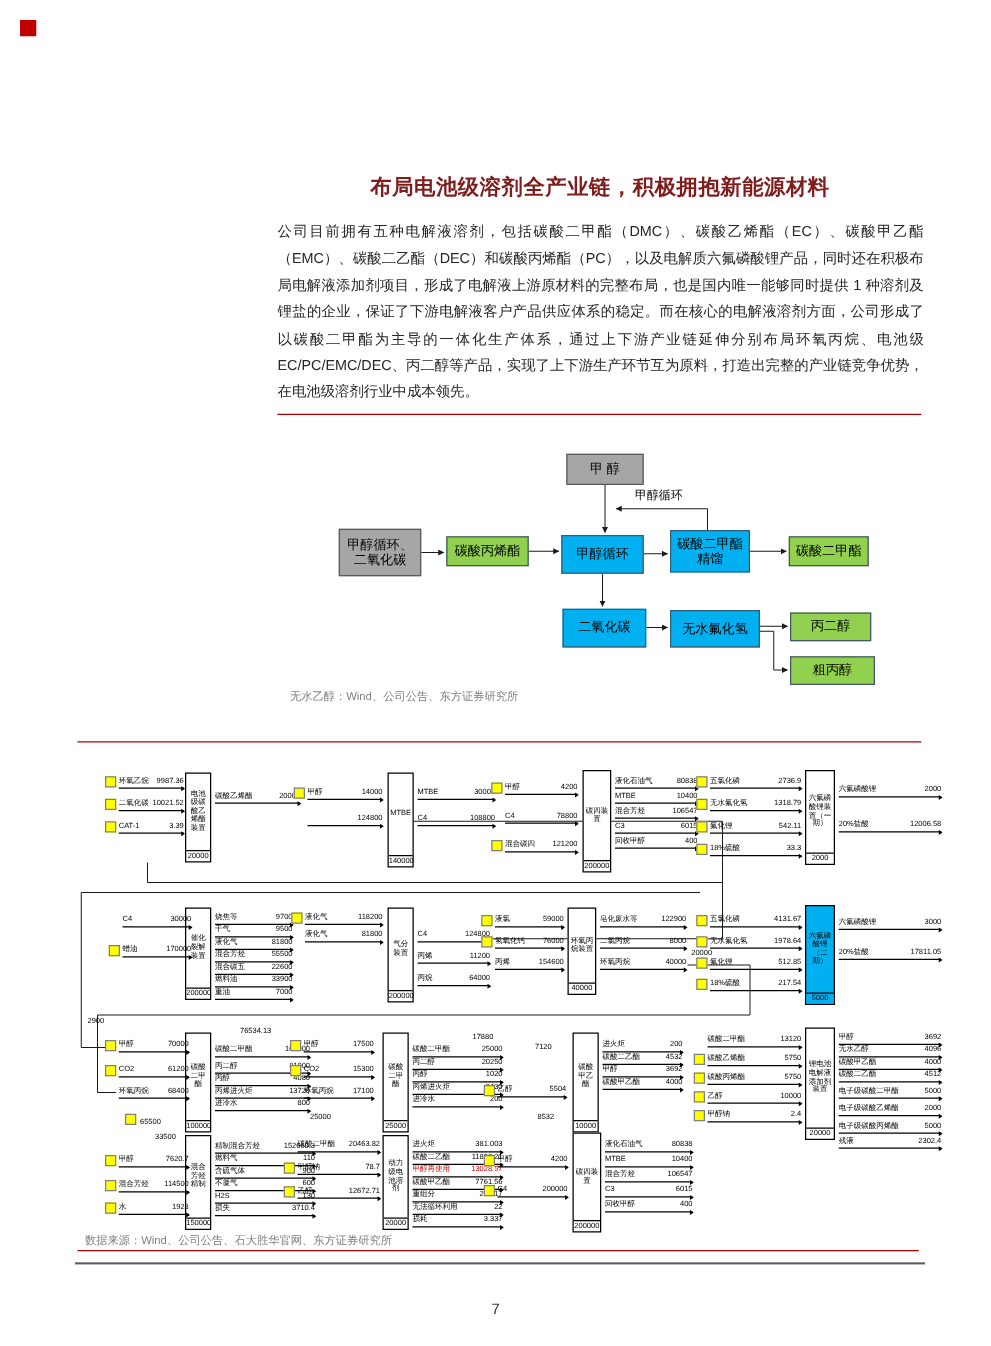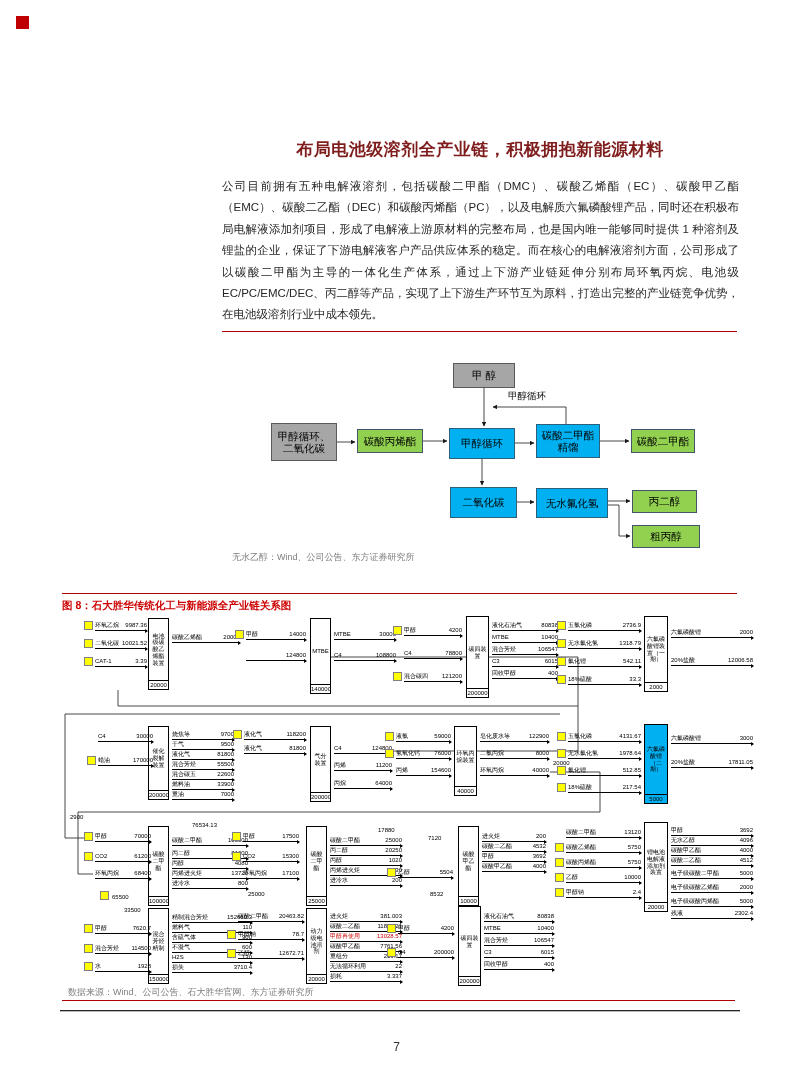--- a/index.html
+++ b/index.html
@@ -85,21 +85,20 @@
       <div class="f7node f7-green" style="left: 631px; top: 429px; width: 64px; height: 24px;">碳酸二甲酯</div>
       <div class="f7node f7-blue" style="left: 450px; top: 487px; width: 67px; height: 31px;">二氧化碳</div>
       <div class="f7node f7-blue" style="left: 536px; top: 488px; width: 72px; height: 30px;">无水氟化氢</div>
       <div class="f7node f7-green" style="left: 632px; top: 490px; width: 65px; height: 23px;">丙二醇</div>
       <div class="f7node f7-green" style="left: 632px; top: 525px; width: 68px; height: 23px;">粗丙醇</div>
     </div>
 
   <div class="abs fig-source" style="left:232px;top:551px;">无水乙醇：Wind、公司公告、东方证券研究所</div>
 
   <div class="abs fig-rule" style="left:62px;top:593px;width:675px;"></div>
-  <div class="abs fig-caption" style="left:62px;top:599px;width:675px;">图 8：石大胜华传统化工与新能源全产业链关系图</div>
 
   <div id="fig8-canvas" class="abs">
     <svg id="fig8-svg" width="793" height="1000">
         <polyline points="118,690 118,706 578,706" fill="none" stroke="#1a1a1a" stroke-width="0.8"></polyline>
         <polyline points="394,751 578,751 578,657 312,657" fill="none" stroke="#1a1a1a" stroke-width="0.8"></polyline>
         <polyline points="560,714 65,714 65,838 93,838" fill="none" stroke="#1a1a1a" stroke-width="0.8"></polyline>
         <polyline points="550,772 600,772 600,812 78,812 78,874 93,874" fill="none" stroke="#1a1a1a" stroke-width="0.8"></polyline>
       </svg>
   <div class="unit" style="left: 148px; top: 618px; width: 21px; height: 72px;">
         <div class="ulabel">电池级碳酸乙烯酯装置</div>

